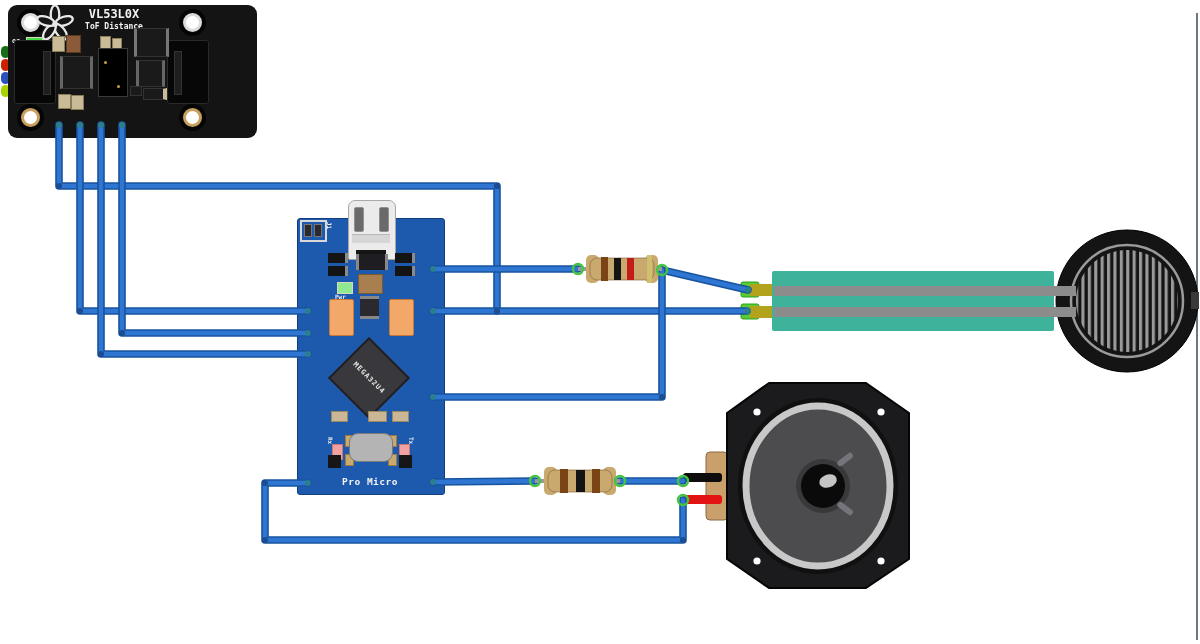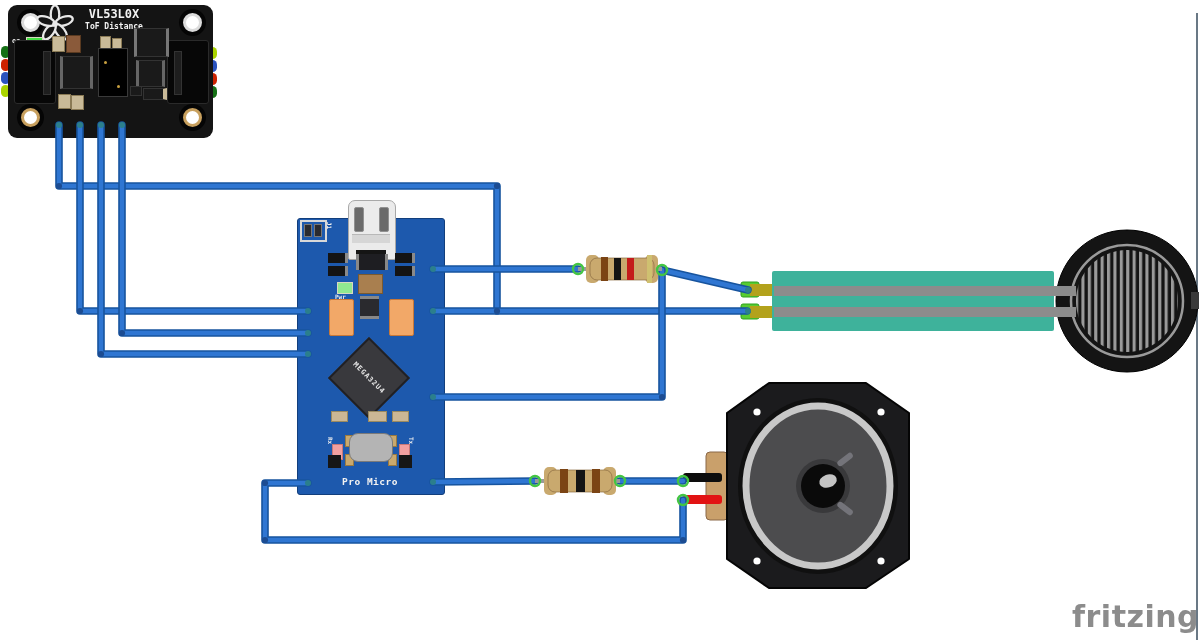--- a/index.html
+++ b/index.html
@@ -1,20 +1,20 @@
 <!DOCTYPE html>
 <html><head>
 <meta charset="utf-8">
 <style>
   html,body{margin:0;padding:0;background:#fff;}
   #canvas{position:relative;width:1200px;height:644px;background:#ffffff;overflow:hidden;
           font-family:"DejaVu Sans Mono", monospace;}
   .abs{position:absolute;}
   
-  .board-black{position:absolute;left:8px;top:5px;width:205px;height:133px;background:#141414;border-radius:9px;}
+  .board-black{position:absolute;left:8px;top:5px;width:205px;height:133px;background:#141414;border-radius:9px;padding-left:44px;}
   .board-blue{position:absolute;left:297px;top:218px;width:146px;height:275px;background:#1D59AD;border:1px solid #123E7C;border-radius:3px;}
   .hole{position:absolute;width:13px;height:13px;background:#fff;border:3px solid #DcDcDc;border-radius:50%;box-shadow:0 0 0 4px #050505;}
   .hole.gold{border-color:#C8A05E;}
   .vl-title{position:absolute;color:#F2F2F2;font-weight:bold;text-align:center;}
   .jst{position:absolute;width:40px;height:62px;background:#070707;border:1px solid #2A2A2A;border-radius:3px;}
   .jst .slot{position:absolute;top:10px;width:6px;height:42px;background:#1E1E1E;border:1px solid #333;}
   .smd{position:absolute;background:#C9BA98;border:1px solid #8A7A55;}
   .smd.dark{background:#1A1A1A;border-color:#333;}
   .smd.brown{background:#8A5A3A;border-color:#5A3A20;}
   .vpin{position:absolute;width:9px;height:9px;border-radius:50%;border:2.5px solid;}
@@ -263,21 +263,20 @@
         <circle cx="308" cy="483" r="3" fill="#2B7F8C"></circle>
         <circle cx="433" cy="269" r="3" fill="#2B7F8C"></circle>
         <circle cx="433" cy="311" r="3" fill="#2B7F8C"></circle>
         <circle cx="433" cy="397" r="3" fill="#2B7F8C"></circle>
         <circle cx="433" cy="482" r="3" fill="#2B7F8C"></circle>
         <circle cx="748" cy="290" r="3" fill="#2B7F8C"></circle>
         <circle cx="748" cy="311" r="3" fill="#2B7F8C"></circle>
       </g>
   </svg>
 
-  <div id="watermark">fritzing</div>
   <div id="windowedge"></div>
 <div class="pin plain" style="left:300.5px;top:239.5px;"></div>
     <span class="pmlabel" style="left:309px;top:242px;">TX0</span>
     <div class="pin plain" style="left:300.5px;top:261.5px;"></div>
     <span class="pmlabel" style="left:309px;top:264px;">RXI</span>
     <div class="pin green" style="left:300.5px;top:282.5px;"></div>
     <span class="pmlabel" style="left:309px;top:285px;">GND</span>
     <div class="pin wired" style="left:300.5px;top:304.5px;"></div>
     <span class="pmlabel" style="left:309px;top:307px;">GND</span>
     <div class="pin wired" style="left:300.5px;top:325.5px;"></div>

